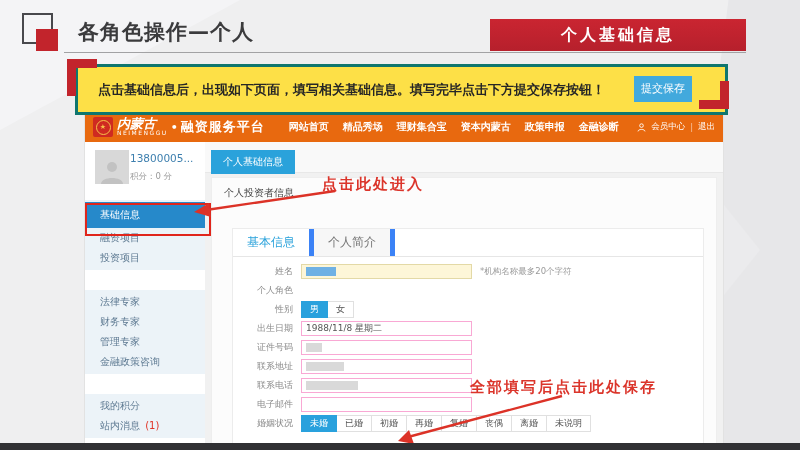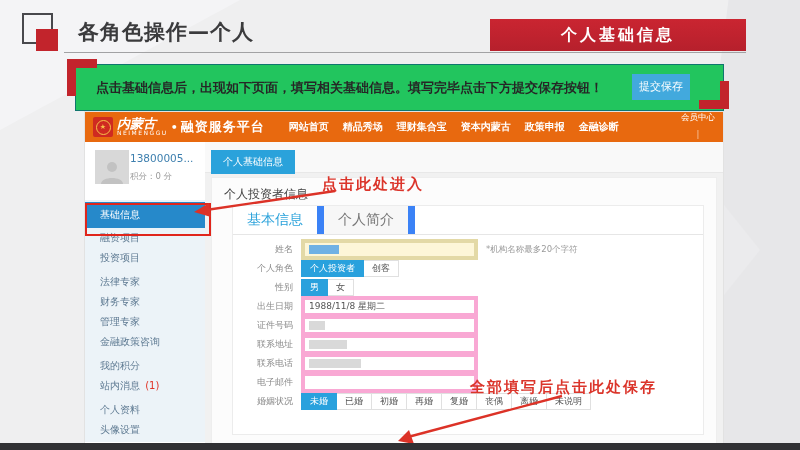--- a/index.html
+++ b/index.html
@@ -13,21 +13,21 @@
   .bg-poly-mid{position:absolute;right:40px;top:150px;width:160px;height:200px;background:#ebebed;
                clip-path:polygon(50% 0,100% 50%,50% 100%,0 50%);}
   
   .sq-outline{position:absolute;left:22px;top:13px;width:27px;height:27px;border:2px solid #48484c;}
   .sq-red{position:absolute;left:36px;top:29px;width:22px;height:22px;background:#c2242c;}
   .page-title{position:absolute;left:78px;top:18px;font-size:21px;font-weight:bold;color:#3b3b3d;letter-spacing:1px;}
   .title-rule{position:absolute;left:64px;top:52px;width:682px;height:1px;background:#a2a2a4;}
   .red-banner{position:absolute;left:490px;top:19px;width:256px;height:32px;background:linear-gradient(#ca2531,#b6202c);
               color:#fff;font-size:16px;font-weight:bold;text-align:center;line-height:32px;letter-spacing:3px;}
   
-  .ibox{position:absolute;left:75px;top:64px;width:647px;height:45px;background:#22c55e;border:1px solid #0f766e;z-index:10;}
+  .ibox{position:absolute;left:75px;top:64px;width:647px;height:45px;background:#fde047;border:3px solid #0f766e;z-index:10;}
   .ibox-text{position:absolute;left:20px;top:0;height:45px;line-height:45px;font-size:13px;font-weight:bold;color:#262626;}
   .ibtn{position:absolute;left:556px;top:9px;width:58px;height:26px;background:#42a9dd;color:#fff;
         font-size:11px;text-align:center;line-height:26px;cursor:pointer;}
   .brk{position:absolute;background:#c2242c;z-index:12;}
   .brk-tl-v{left:67px;top:59px;width:9px;height:37px;}
   .brk-tl-h{left:67px;top:59px;width:30px;height:9px;}
   .brk-br-h{left:699px;top:100px;width:30px;height:9px;}
   .brk-br-v{left:720px;top:81px;width:9px;height:28px;}
   
   .shot{position:absolute;left:85px;top:112px;width:638px;height:331px;background:#f2f2f3;overflow:hidden;
@@ -36,48 +36,48 @@
   .emblem{width:20px;height:20px;background:#cf2a21;border-radius:2px;display:flex;align-items:center;justify-content:center;flex-shrink:0;}
   .emblem-ring{width:13px;height:13px;border:1.5px solid #f6c24a;border-radius:50%;display:flex;align-items:center;justify-content:center;
                color:#f6c24a;font-size:7px;line-height:7px;}
   .logo-col{margin-left:4px;display:flex;flex-direction:column;}
   .lg-cn{font-size:13px;font-weight:bold;font-style:italic;line-height:12px;font-family:"DejaVu Serif","Liberation Serif",serif;}
   .lg-en{font-size:6px;letter-spacing:1.5px;line-height:6px;}
   .lg-dot{margin:0 3px;font-size:11px;font-weight:bold;}
   .lg-suffix{font-size:13px;font-weight:bold;letter-spacing:1px;}
   .shot-nav{display:flex;gap:14px;margin-left:24px;font-size:10px;font-weight:bold;}
   .shot-nav span{cursor:pointer;white-space:nowrap;}
-  .hdr-right{margin-left:auto;display:flex;align-items:center;gap:5px;font-size:8.5px;flex-direction:column;}
+  .hdr-right{margin-left:auto;display:flex;align-items:center;gap:5px;font-size:8.5px;}
   .hdr-divider{opacity:.6;}
   .shot-body{display:flex;height:301px;}
   
   .side{width:120px;background:#fff;flex-shrink:0;}
   .user-card{height:50px;padding:8px 6px 0 10px;display:flex;}
   .avatar{width:34px;height:34px;background:#d8d8d8;display:flex;align-items:flex-end;justify-content:center;overflow:hidden;}
   .user-meta{margin-left:1px;padding-top:2px;}
   .user-name{font-size:10.5px;color:#3d7fae;}
   .user-points{font-size:8.5px;color:#9a9a9a;margin-top:7px;}
-  .sgroup{background:#ecf3f8;margin:0 0 0 0;padding:2px 0;}
+  .sgroup{background:#ecf3f8;margin:0 0 20px 0;padding:2px 0;}
   .sitem{padding:3px 0 3px 15px;font-size:10px;color:#5e7a92;cursor:pointer;}
   .sitem.active{background:#2689ca;color:#fff;padding:6px 0 6px 15px;}
   .msg-badge{color:#e03427;margin-left:2px;}
   
   .main{flex:1;background:#f1f1f1;overflow:hidden;}
   .tabstrip{height:22px;background:#f9f9f9;border-bottom:1px solid #e8e8e8;padding:8px 0 0 6px;}
   .page-tab{display:inline-block;background:#2aa2db;color:#fff;font-size:10px;padding:5px 12px;cursor:pointer;}
   .panel{margin:4px 6px 0 6px;background:#fcfcfc;border:1px solid #eee;padding:6px 0 0 8px;height:262px;}
-  .section-title{font-size:12px;color:#444;margin:2px 0 2px 4px;font-family:Liberation Serif, serif;}
+  .section-title{font-size:10px;color:#444;margin:2px 0 28px 4px;font-family:Liberation Serif, serif;}
   .card{border:1px solid #ececec;background:#fff;margin:0 12px 0 12px;height:228px;overflow:hidden;}
   .inner-tabs{display:flex;border-bottom:1px solid #e6e6e6;}
-  .itab{font-size:14px;padding:5px 14px;color:#777;background:#f7f7f7;border-right:7px solid #3b82f6;cursor:pointer;}
+  .itab{font-size:12px;padding:5px 14px;color:#777;background:#f7f7f7;border-right:5px solid #3b82f6;cursor:pointer;}
   .itab.active{background:#fff;color:#2aa2db;}
   .form{padding-top:8px;}
   .frow{display:flex;align-items:center;margin-bottom:6px;height:13px;}
   .flabel{width:60px;text-align:right;font-size:9px;color:#8b8b8b;margin-right:8px;flex-shrink:0;}
-  .tinput{width:165px;height:13px;border:4px solid #f9a8d4;background:#fff;display:flex;align-items:center;
+  .tinput{width:165px;height:13px;border:1px solid #f9a8d4;background:#fff;display:flex;align-items:center;
           font-size:9px;color:#555;padding-left:4px;}
   .tinput.yellow{background:#fdf6d8;border-color:#e3d9a6;}
   .sel-blob{width:30px;height:9px;background:#6fb1e4;}
   .gray-blob{height:9px;background:#d9d9d9;}
   .hint{font-size:8.5px;color:#9a9a9a;margin-left:8px;}
   .optgroup{display:flex;}
   .opt{font-size:9px;color:#555;background:#fff;border:1px solid #e0e0e0;border-left:none;
        padding:0 8px;height:15px;line-height:15px;cursor:pointer;white-space:nowrap;}
   .opt:first-child{border-left:1px solid #e0e0e0;}
   .opt.active{background:#29a1dd;border-color:#29a1dd;color:#fff;}
@@ -195,24 +195,20 @@
             <div class="form">
               <div class="frow">
                 <div class="flabel">姓名</div>
                 <div class="tinput yellow">
                   <div class="sel-blob"></div>
                 </div>
                 <div class="hint">*机构名称最多20个字符</div>
               </div>
               <div class="frow">
                 <div class="flabel">个人角色</div>
-                <div class="optgroup">
-                  <div class="opt active">个人投资者</div>
-                  <div class="opt">创客</div>
-                </div>
               </div>
               <div class="frow">
                 <div class="flabel">性别</div>
                 <div class="optgroup">
                   <div class="opt active">男</div>
                   <div class="opt">女</div>
                 </div>
               </div>
               <div class="frow">
                 <div class="flabel">出生日期</div>

